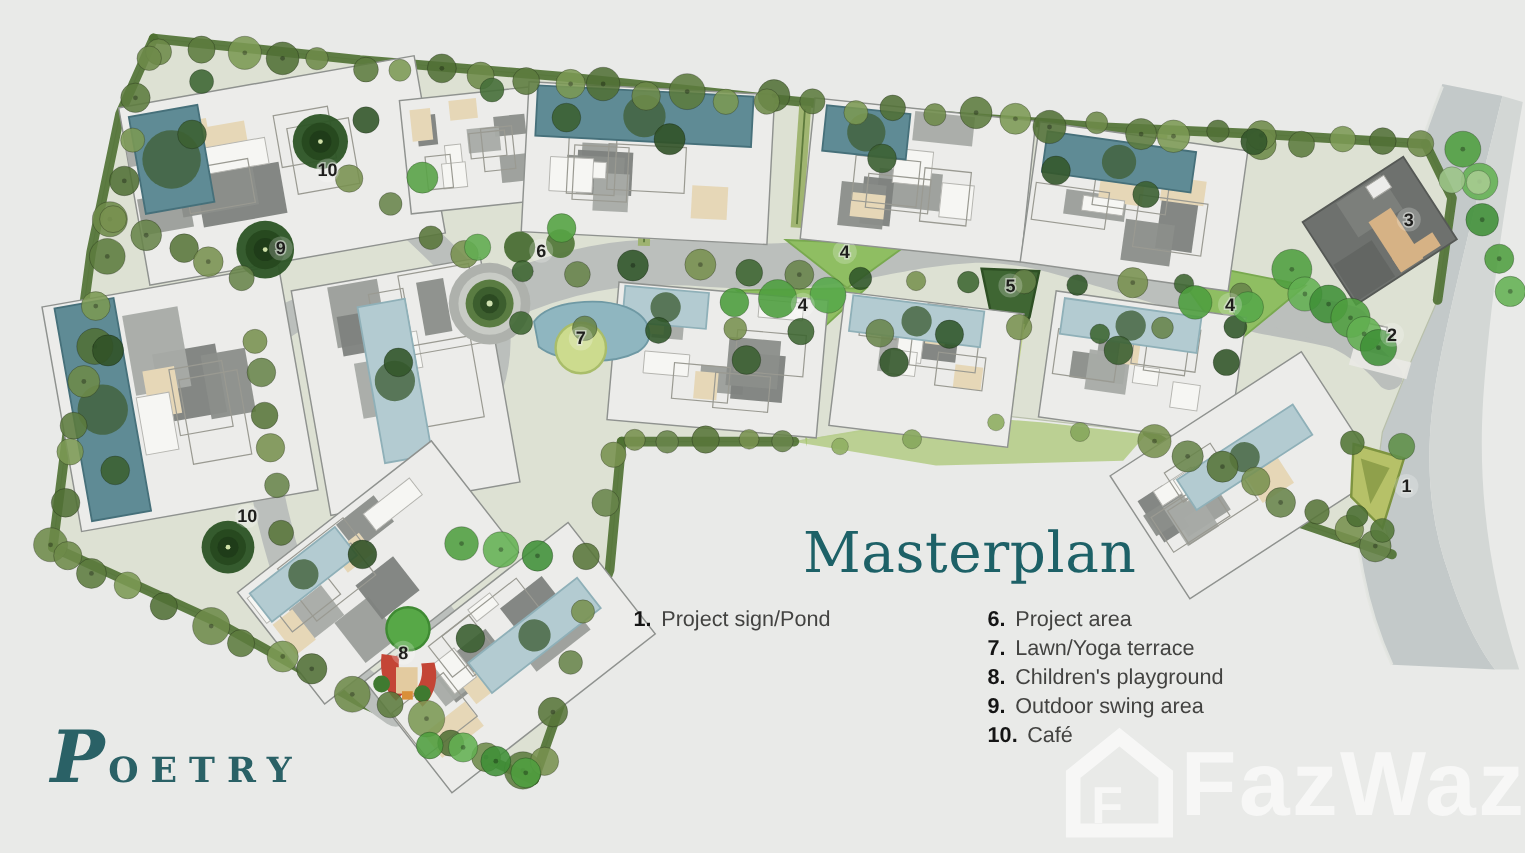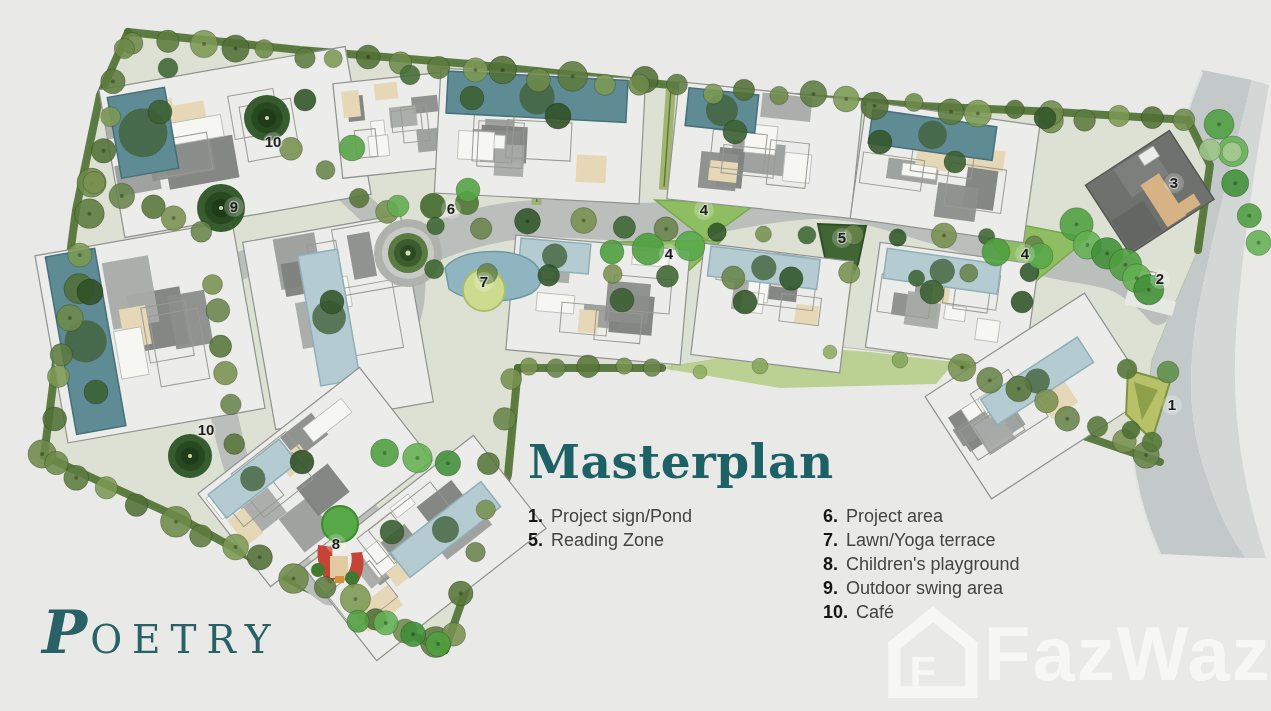--- a/index.html
+++ b/index.html
@@ -7,34 +7,34 @@
     width:1271px;height:711px;position:relative;overflow:hidden;
     background:#e9eae8;
     font-family:"Liberation Sans", sans-serif;
   }
   .stage{position:absolute;inset:0;}
   #map{position:absolute;left:0;top:0;}
 
   
   .panel{position:absolute;left:528px;top:436px;width:560px;}
   .panel h1{
-    margin:0;font-family:"DejaVu Serif", serif;font-weight:700;
-    font-size:47px;line-height:52px;letter-spacing:.5px;color:#1d6167;
+    margin:0;font-family:"DejaVu Serif", serif;font-weight:400;
+    font-size:47px;line-height:52px;letter-spacing:.5px;color:#1d6167;text-align:center;
   }
   .cols{display:flex;margin-top:16px;}
   .col{display:flex;flex-direction:column;}
   .col.c1{width:295px;}
   .item{font-size:18px;line-height:24px;color:#434341;white-space:nowrap;}
   .item .num{font-weight:700;color:#151515;margin-right:8px;}
 
   
   .logo{position:absolute;left:42px;top:602px;display:flex;align-items:baseline;color:#2a6166;}
   .logo .p{font-family:"DejaVu Serif", serif;font-style:italic;font-weight:700;
            font-size:60px;line-height:60px;}
-  .logo .rest{font-family:"DejaVu Serif", serif;font-weight:400;font-size:39px;
+  .logo .rest{font-family:"DejaVu Serif", serif;font-weight:700;font-size:29px;
               letter-spacing:10px;margin-left:3px;}
 
   
   .wm{position:absolute;left:884px;top:602px;display:flex;align-items:flex-end;}
   .wm svg{display:block;}
   .wm .wmtext{
     font-family:"Liberation Sans", sans-serif;font-weight:700;font-size:76px;
     line-height:88px;color:rgba(255,255,255,.62);letter-spacing:2px;margin-left:6px;
   }
 </style>
@@ -644,21 +644,20 @@
           <text x="336" y="549" text-anchor="middle" font-family="Liberation Sans, sans-serif" font-size="15" font-weight="700" fill="#1e1e1c" stroke="#e8e9e6" stroke-width="2.5" paint-order="stroke" stroke-opacity=".6">8</text>
         </g>
       </g>
     </svg>
 
   <div class="panel">
     <h1>Masterplan</h1>
     <div class="cols">
       <div class="col c1">
         <div class="item"><span class="num">1.</span><span>Project sign/Pond</span></div>
-        <div class="item"><span class="num">5.</span><span>Reading Zone</span></div>
       </div>
       <div class="col">
         <div class="item"><span class="num">6.</span><span>Project area</span></div>
         <div class="item"><span class="num">7.</span><span>Lawn/Yoga terrace</span></div>
         <div class="item"><span class="num">8.</span><span>Children's playground</span></div>
         <div class="item"><span class="num">9.</span><span>Outdoor swing area</span></div>
         <div class="item"><span class="num">10.</span><span>Café</span></div>
       </div>
     </div>
   </div>

